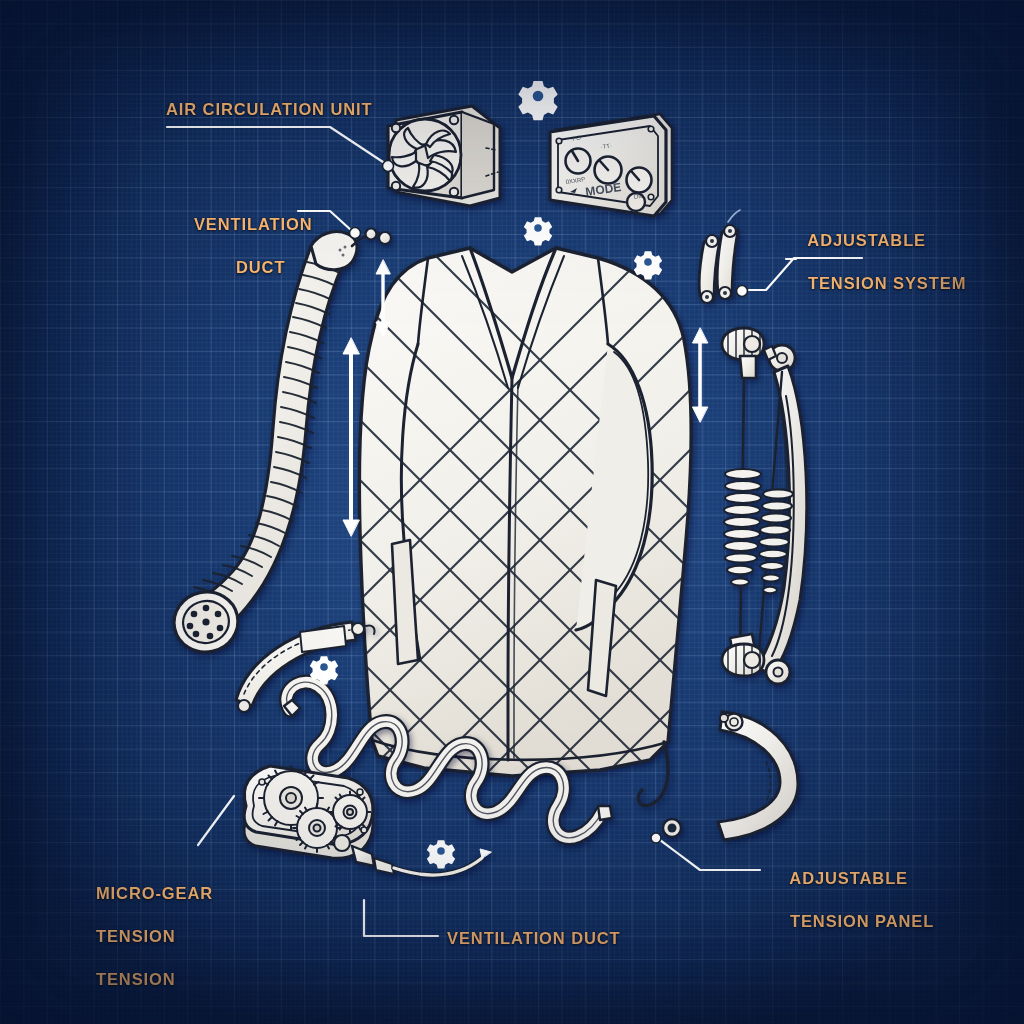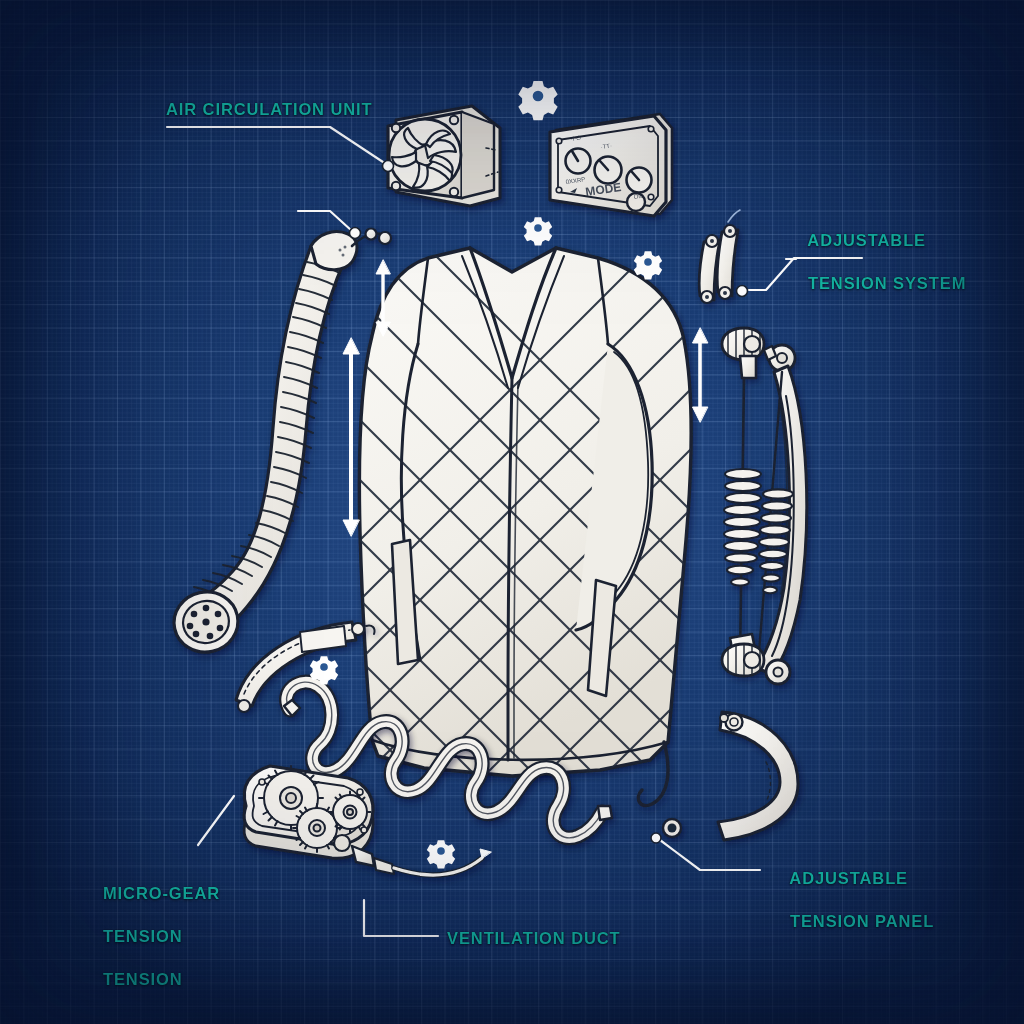--- a/index.html
+++ b/index.html
@@ -37,21 +37,21 @@
       repeating-linear-gradient(90deg, rgba(0,0,0,.05) 0 1px, transparent 1px 3px);
   }
   .bp-edge{
     position:absolute;inset:0;pointer-events:none;
     box-shadow: inset 0 0 90px 26px rgba(5,14,38,.60), inset 0 0 230px 70px rgba(6,18,46,.35);
   }
   
   svg.art{position:absolute;inset:0;width:1024px;height:1024px;}
   
   .label{
-    position:absolute;color:#14b8a6;
+    position:absolute;color:#fdba74;
     font-size:16.5px;font-weight:700;letter-spacing:.9px;line-height:1.30;
     text-shadow:0 1px 3px rgba(0,0,0,.72), 0 0 1px rgba(0,0,0,.9);
     white-space:pre;
   }
   .label.l{text-align:left;}
 </style>
 </head>
 <body>
 
 <div id="root">
@@ -524,27 +524,31 @@
           <path d="M760,870 L700,870 L660,840"></path>
           <circle cx="656" cy="838" r="5" fill="#ffffff" stroke="#1b2330" stroke-width="1.6"></circle>
         </g>
       </g>
 
     </g>
   </svg>
 
   <div class="label l" style="left:166px;top:99px;">AIR CIRCULATION UNIT</div>
 
+  <div class="label l" style="left:172px;top:193px;">
+    <span>VENTILATION</span><br>
+    <span style="display:inline-block;padding-left:42px;">DUCT</span>
+  </div>
 
   <div class="label l" style="left:786px;top:209px;">
     <span>ADJUSTABLE</span><br>
     <span>TENSION SYSTEM</span>
   </div>
 
-  <div class="label l" style="left:81px;top:862px;">
+  <div class="label l" style="left:74px;top:862px;">
     <span>MICRO-GEAR</span><br>
     <span>TENSION</span><br>
     <span>TENSION</span>
   </div>
 
   <div class="label l" style="left:447px;top:928px;text-align:right;">VENTILATION DUCT</div>
 
   <div class="label l" style="left:768px;top:847px;">
     <span>ADJUSTABLE</span><br>
     <span>TENSION PANEL</span>

